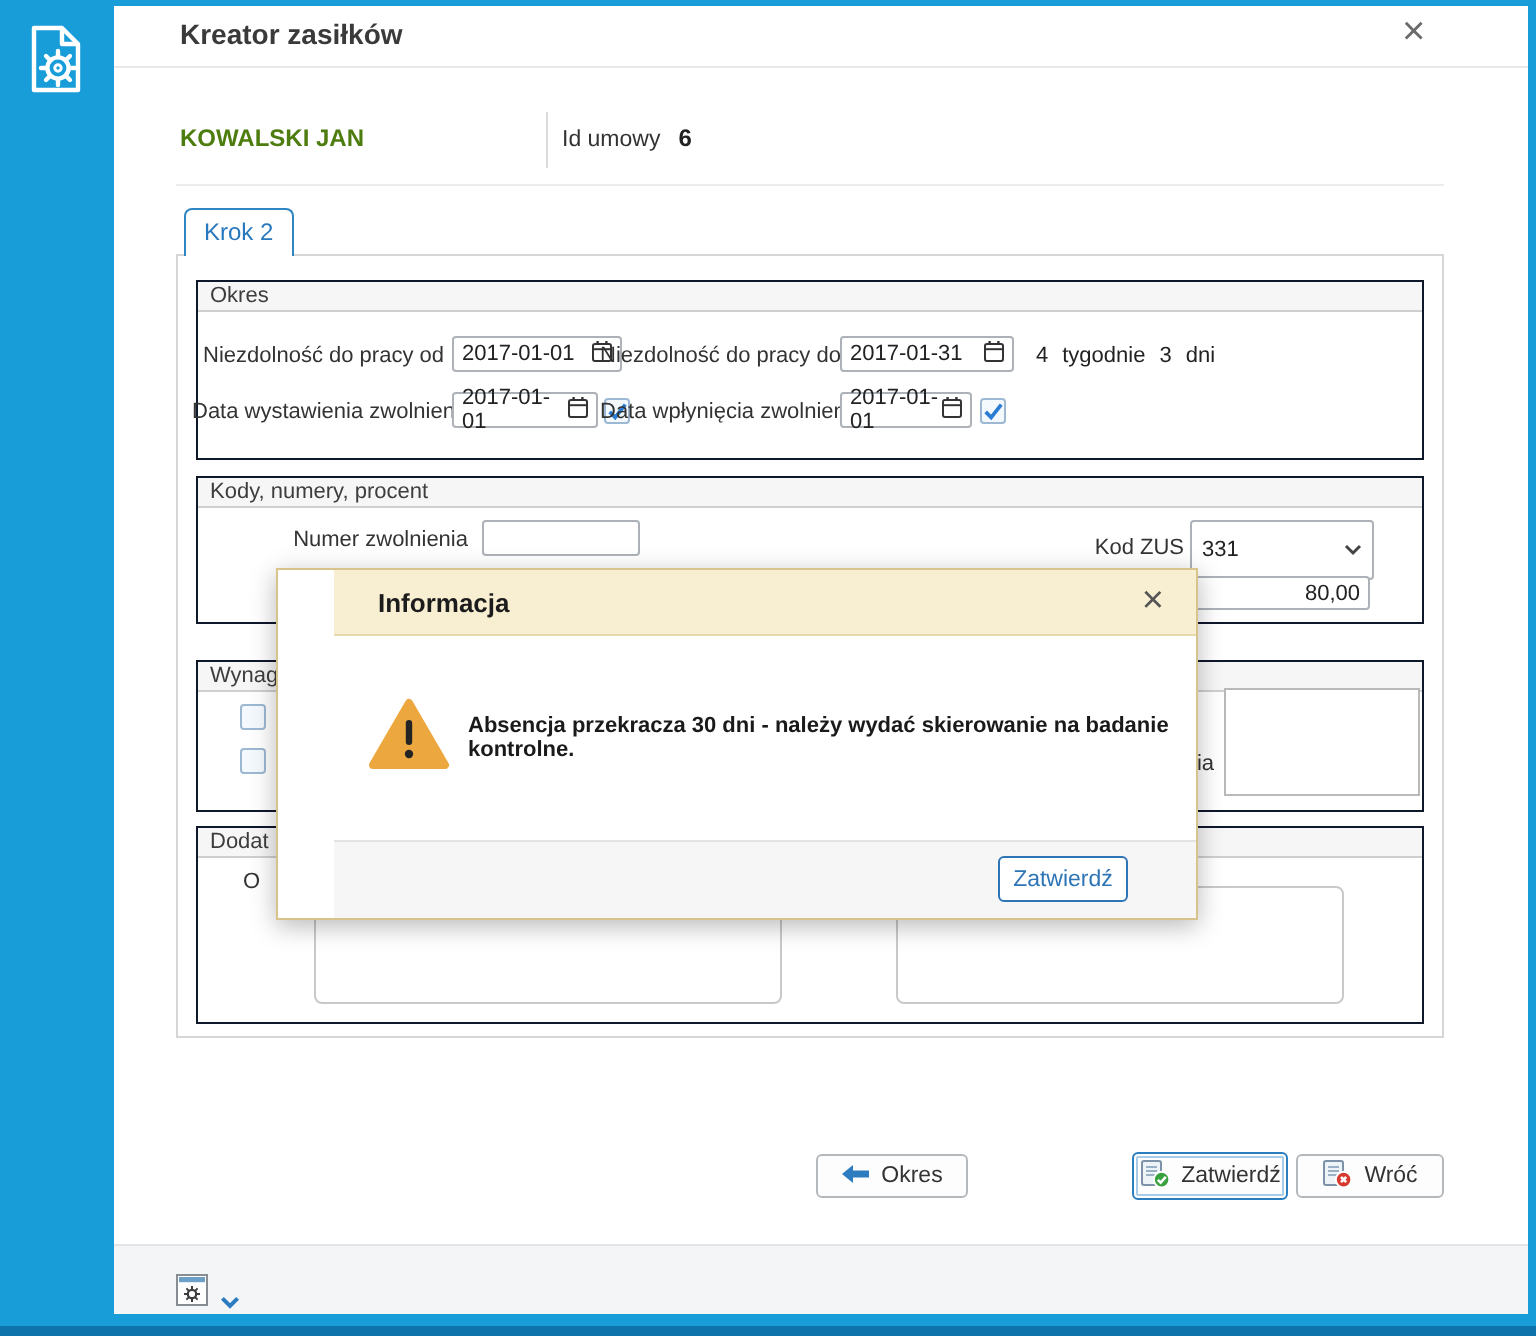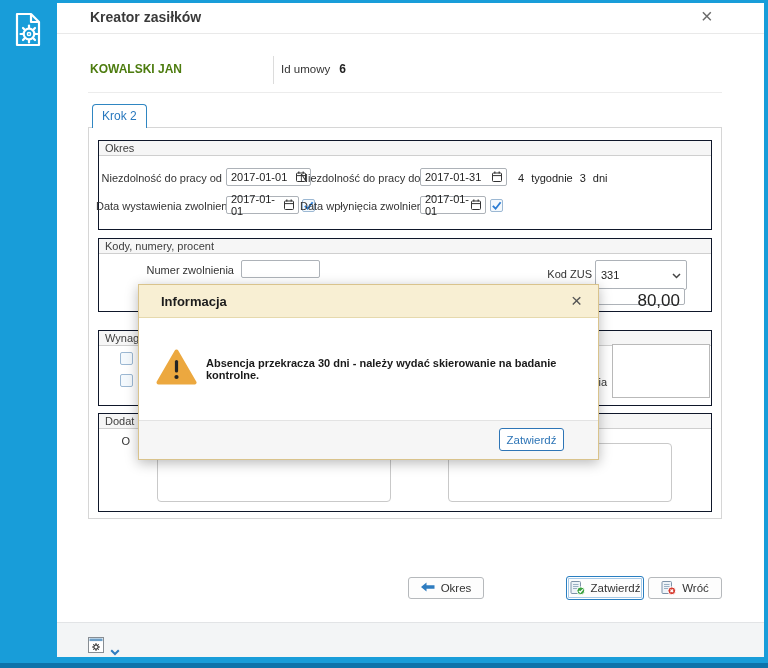--- a/index.html
+++ b/index.html
@@ -65,36 +65,36 @@
 
   .checkbox { position:absolute; width:13px; height:13px; border:1px solid #9cb8d3; background:#f4f9fd;
               border-radius:2px; display:flex; align-items:center; justify-content:center; }
   .cb-issued   { left:302px; top:199px; }
   .cb-received { left:490px; top:199px; }
   .cb-wynag1   { left:120px; top:352px; }
   .cb-wynag2   { left:120px; top:374px; }
   .cb-wynag1 svg, .cb-wynag2 svg { visibility:hidden; } 
 
   .txt-input { position:absolute; height:18px; border:1px solid #adb2b8; border-radius:2px; background:#fff;
-               font-size:17px; color:#222; padding:2px 4px; }
+               font-size:11px; color:#222; padding:2px 4px; }
   .in-number  { left:241px; top:260px; width:79px; }
   .in-percent { left:597px; top:288px; width:88px; height:17px; text-align:right; }
 
   .select { position:absolute; left:595px; top:260px; width:92px; height:30px; border:1px solid #adb2b8;
             border-radius:2px; background:#fff; display:flex; align-items:center; justify-content:space-between;
             padding:0 5px; font-size:11px; color:#222; }
 
   .listbox { position:absolute; left:612px; top:344px; width:98px; height:54px; border:1px solid #b9b9b9; background:#fff; }
   .textarea { position:absolute; border:1px solid #c9c9c9; border-radius:4px; background:#fff; }
   .ta-left  { left:157px; top:443px; width:234px; height:59px; }
   .ta-right { left:448px; top:443px; width:224px; height:59px; }
 
   
   .dialog { position:absolute; left:138px; top:284px; width:461px; height:176px; z-index:10;
-            background:#fff; border:1px solid #d9c38c; box-shadow:0 3px 12px rgba(0,0,0,.28); }
+            background:#fff; border:1px solid #d9c38c; box-shadow:0 3px 12px rgba(0,0,0,.28);padding-left:28px; }
   .dlg-head { height:33px; background:#f8efd3; border-bottom:1px solid #e6d9ad; position:relative; }
   .dlg-title { position:absolute; left:22px; top:9px; font-size:13px; font-weight:bold; color:#1c1c1c; }
   .dlg-close { position:absolute; right:16px; top:5px; font-size:19px; color:#555; line-height:22px; }
   .dlg-body { position:relative; height:102px; background:#fff; }
   .dlg-warn { position:absolute; left:17px; top:31px; }
   .dlg-msg  { position:absolute; left:67px; right:12px; top:0; bottom:0; display:flex; align-items:center;
               font-size:11px; font-weight:bold; color:#1a1a1a; }
   .dlg-foot { height:39px; background:#f6f6f6; border-top:1px solid #e3e3e3; position:relative; }
   .dlg-btn  { position:absolute; right:34px; top:7px; width:65px; height:23px; background:#fff;
               border:1px solid #2e75b6; border-radius:3px; color:#2e75b6; font-size:11.5px;

